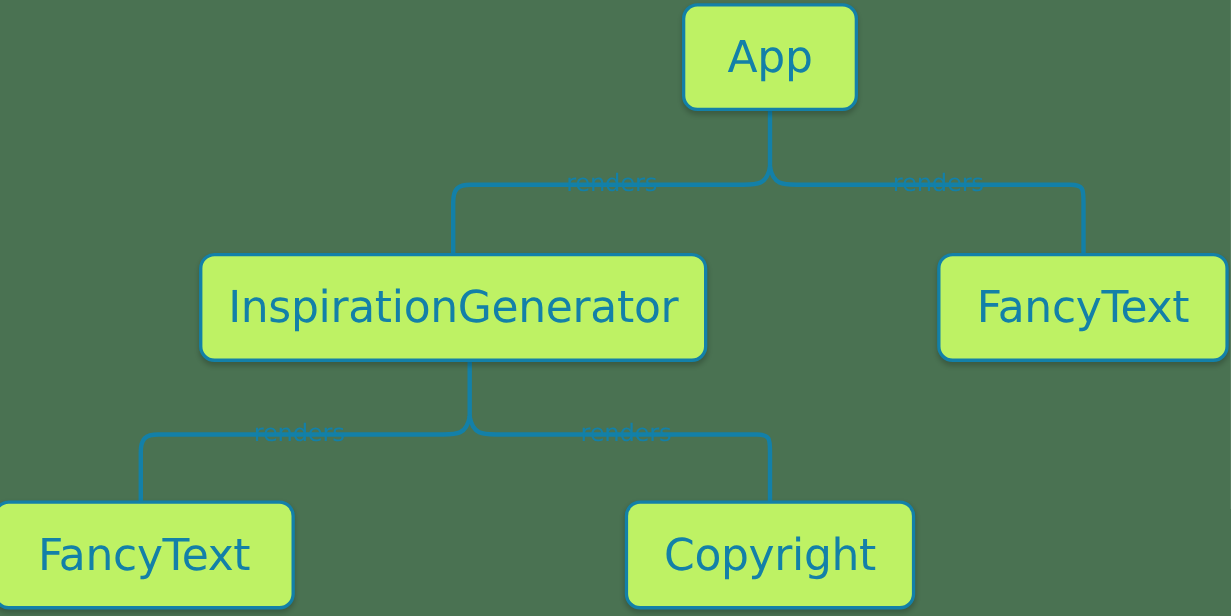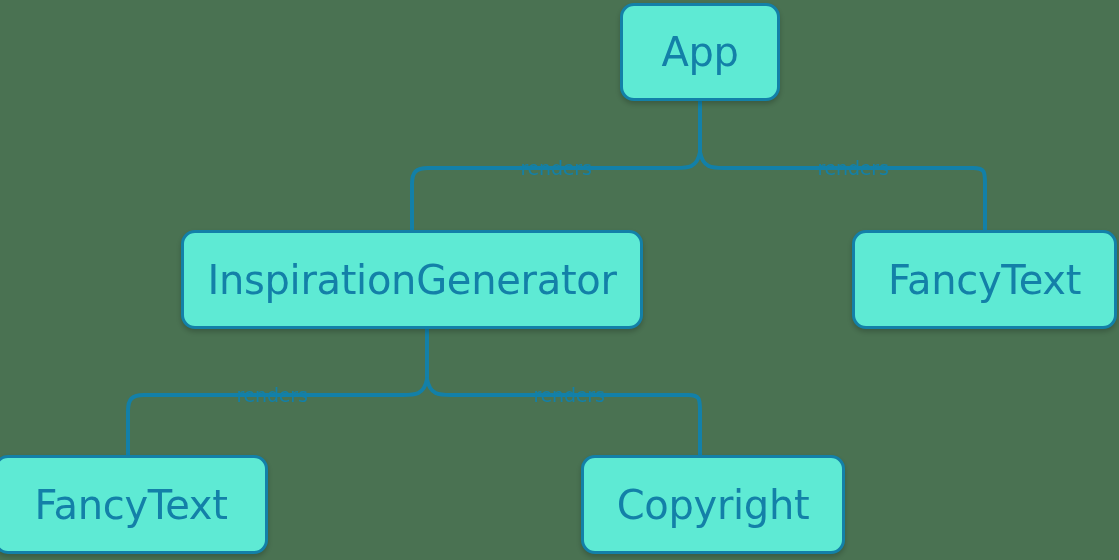--- a/index.html
+++ b/index.html
@@ -23,55 +23,55 @@
     position: absolute;
     left: 0;
     top: 0;
     width: 1119px;
     height: 560px;
     pointer-events: none;
   }
   .node {
     position: absolute;
     box-sizing: border-box;
-    background: #5eead4;
+    background: #bef264;
     border: 3px solid #1380a8;
     border-radius: 14px;
     display: flex;
     align-items: center;
     justify-content: center;
     box-shadow: 0 3px 5px rgba(0,0,0,0.20);
     z-index: 3;
   }
   .node-label {
     color: #1380a8;
     font-size: 40px;
     font-weight: 400;
     line-height: 1;
     letter-spacing: -0.3px;
     white-space: nowrap;
   }
   .edge-label {
     position: absolute;
     color: #1380a8;
-    font-size: 19px;
+    font-size: 22px;
     font-weight: 500;
     line-height: 1;
     white-space: nowrap;
     transform: translate(-50%, -50%);
     z-index: 4;
     letter-spacing: -0.2px;
   }
 
   
   #node-app            { left: 620px; top: 3px;   width: 160px; height: 98px; }
   #node-inspiration    { left: 181px; top: 230px; width: 462px; height: 99px; }
   #node-fancytext-top  { left: 852px; top: 230px; width: 265px; height: 99px; }
   #node-fancytext-bot  { left: -6px;  top: 455px; width: 274px; height: 99px; }
-  #node-copyright      { left: 568px; top: 455px; width: 264px; height: 99px; margin-left: 13px; }
+  #node-copyright      { left: 568px; top: 455px; width: 264px; height: 99px; }
 
   
   #label-app-inspiration  { left: 556px; top: 168px; }
   #label-app-fancytext    { left: 853px; top: 168px; }
   #label-ig-fancytext     { left: 272px; top: 395px; }
   #label-ig-copyright     { left: 569px; top: 395px; }
 </style>
 </head>
 <body>
 

